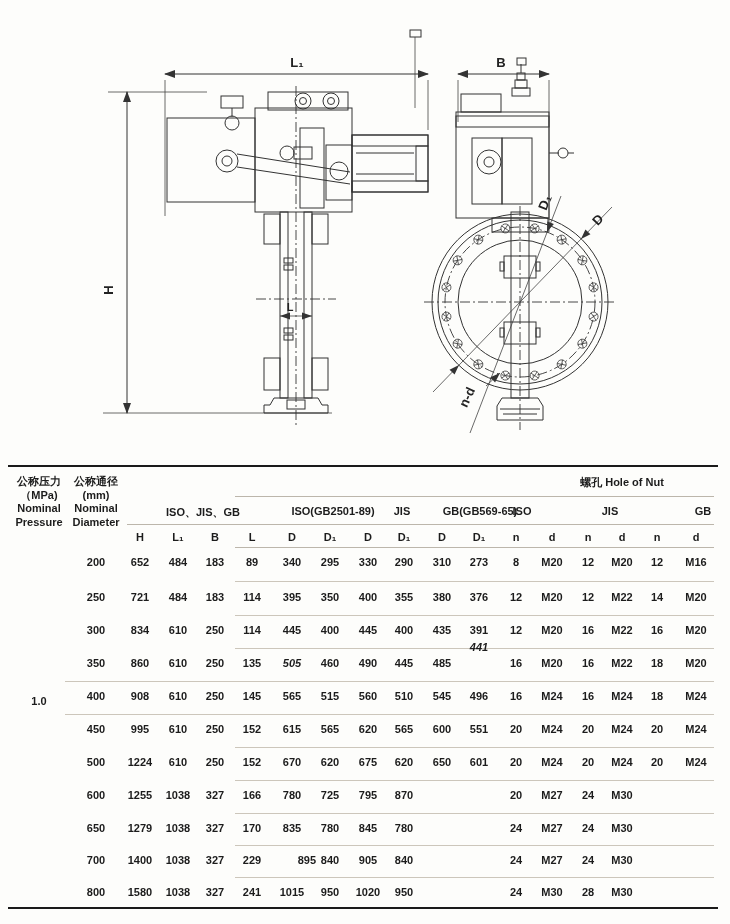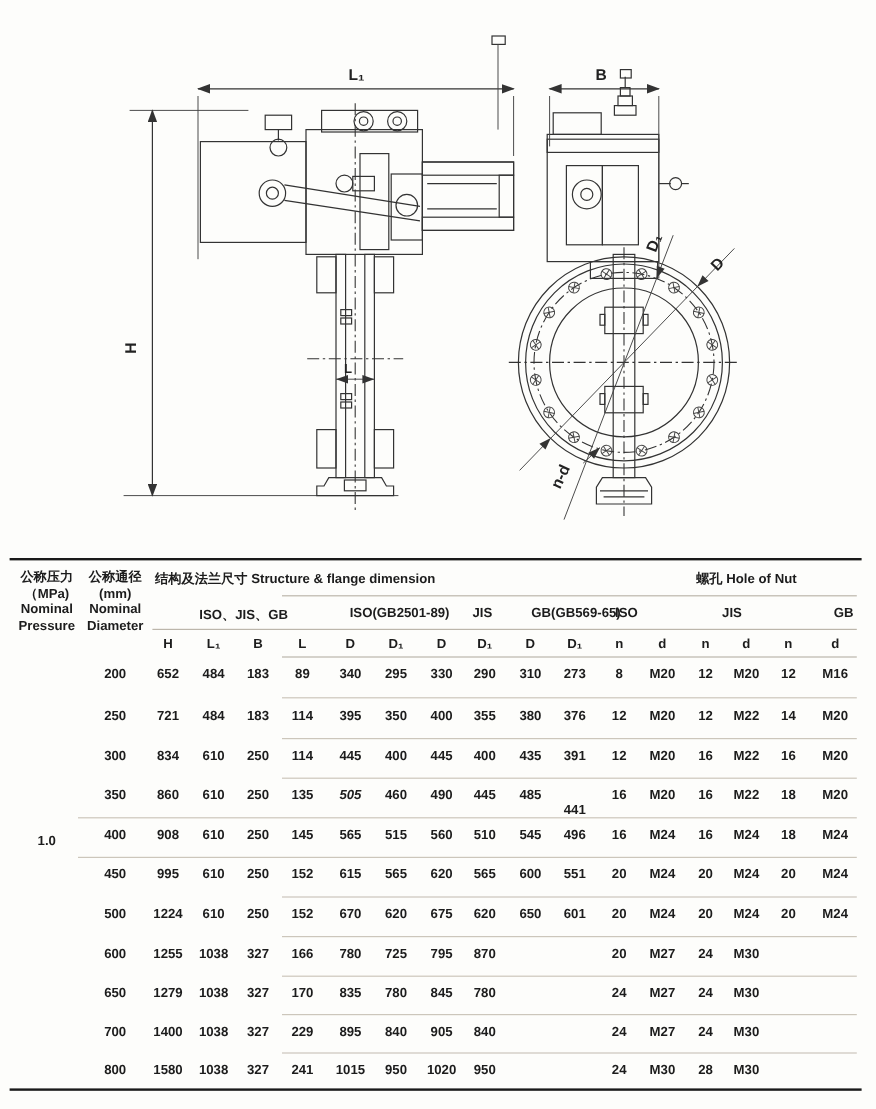--- a/index.html
+++ b/index.html
@@ -276,21 +276,20 @@
 
   <div class="hdr-block" style="left:0;top:10;width:62px;top:10px;">公称压力
 （MPa)
 Nominal
 Pressure</div>
   <div class="hdr-block" style="left:62px;top:10px;width:52px;">公称通径
 (mm)
 Nominal
 Diameter</div>
 
-  <div class="grp" style="left:108px;top:10px;width:260px;">结构及法兰尺寸 Structure &amp; flange dimension</div>
   <div class="grp" style="left:534px;top:10px;width:160px;">螺孔 Hole of Nut</div>
 
   <div class="hline" style="left:227px;top:31px;width:479px;"></div>
 
   <div class="grp" style="left:135px;top:40px;width:120px;">ISO、JIS、GB</div>
   <div class="grp" style="left:283px;top:40px;width:84px;">ISO(GB2501-89)</div>
   <div class="grp" style="left:374px;top:40px;width:40px;">JIS</div>
   <div class="grp" style="left:430px;top:40px;width:84px;">GB(GB569-65)</div>
   <div class="grp" style="left:489px;top:40px;width:50px;">ISO</div>
   <div class="grp" style="left:577px;top:40px;width:50px;">JIS</div>
@@ -386,21 +385,21 @@
         <div class="tcell" style="left: 60px; top: 192px; width: 56px;">350</div>
         <div class="tcell" style="left: 108px; top: 192px; width: 48px;">860</div>
         <div class="tcell" style="left: 146px; top: 192px; width: 48px;">610</div>
         <div class="tcell" style="left: 183px; top: 192px; width: 48px;">250</div>
         <div class="tcell" style="left: 220px; top: 192px; width: 48px;">135</div>
         <div class="tcell" style="left: 260px; top: 192px; width: 48px; font-style: italic;">505</div>
         <div class="tcell" style="left: 298px; top: 192px; width: 48px;">460</div>
         <div class="tcell" style="left: 336px; top: 192px; width: 48px;">490</div>
         <div class="tcell" style="left: 372px; top: 192px; width: 48px;">445</div>
         <div class="tcell" style="left: 410px; top: 192px; width: 48px;">485</div>
-        <div class="tcell" style="left: 447px; top: 204px; width: 48px;">441</div>
+        <div class="tcell" style="left: 447px; top: 176px; width: 48px; font-style: italic;">441</div>
         <div class="tcell" style="left: 484px; top: 192px; width: 48px;">16</div>
         <div class="tcell" style="left: 520px; top: 192px; width: 48px;">M20</div>
         <div class="tcell" style="left: 556px; top: 192px; width: 48px;">16</div>
         <div class="tcell" style="left: 590px; top: 192px; width: 48px;">M22</div>
         <div class="tcell" style="left: 625px; top: 192px; width: 48px;">18</div>
         <div class="tcell" style="left: 664px; top: 192px; width: 48px;">M20</div>
       </div>
       <div class="sep" style="left: 57px; top: 216px; width: 649px;"></div>
       <div>
         <div class="tcell" style="left: 60px; top: 225px; width: 56px;">400</div>
@@ -493,21 +492,21 @@
         <div class="tcell" style="left: 556px; top: 357px; width: 48px;">24</div>
         <div class="tcell" style="left: 590px; top: 357px; width: 48px;">M30</div>
       </div>
       <div class="sep" style="left: 227px; top: 380px; width: 479px;"></div>
       <div>
         <div class="tcell" style="left: 60px; top: 389px; width: 56px;">700</div>
         <div class="tcell" style="left: 108px; top: 389px; width: 48px;">1400</div>
         <div class="tcell" style="left: 146px; top: 389px; width: 48px;">1038</div>
         <div class="tcell" style="left: 183px; top: 389px; width: 48px;">327</div>
         <div class="tcell" style="left: 220px; top: 389px; width: 48px;">229</div>
-        <div class="tcell" style="left: 260px; top: 389px; width: 48px;">895</div>
+        <div class="tcell" style="left: 260px; top: 389px; width: 48px; text-align: right;">895</div>
         <div class="tcell" style="left: 298px; top: 389px; width: 48px;">840</div>
         <div class="tcell" style="left: 336px; top: 389px; width: 48px;">905</div>
         <div class="tcell" style="left: 372px; top: 389px; width: 48px;">840</div>
         <div class="tcell" style="left: 484px; top: 389px; width: 48px;">24</div>
         <div class="tcell" style="left: 520px; top: 389px; width: 48px;">M27</div>
         <div class="tcell" style="left: 556px; top: 389px; width: 48px;">24</div>
         <div class="tcell" style="left: 590px; top: 389px; width: 48px;">M30</div>
       </div>
       <div class="sep" style="left: 227px; top: 412px; width: 479px;"></div>
       <div>

